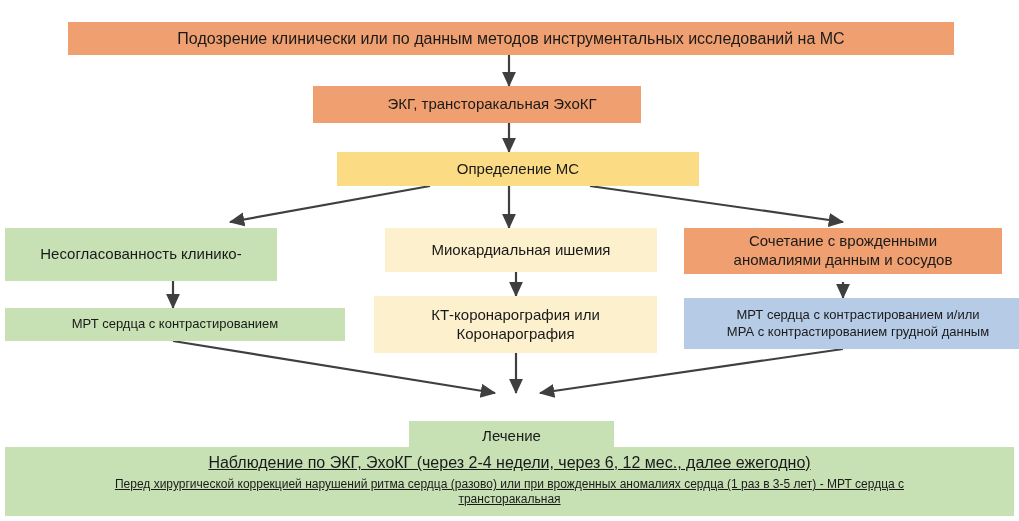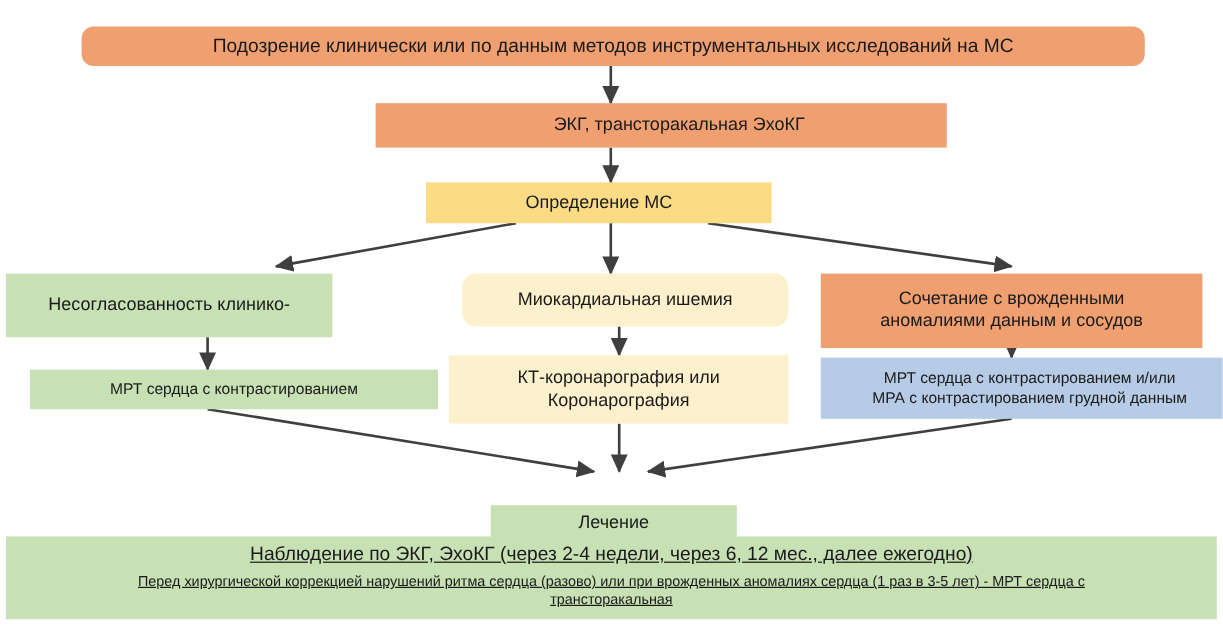--- a/index.html
+++ b/index.html
@@ -80,46 +80,46 @@
       <path d="M173,341 L495,393"></path>
 
       <path d="M516,353 L516,393"></path>
 
       <path d="M843,349 L540,393"></path>
 
       <path d="M509,424 L509,447"></path>
     </g>
   </svg>
 
-  <div class="box orange t16" style="left:68px; top:22px; width:886px; height:33px;border-radius:10px;">
+  <div class="box orange t16" style="left:68px; top:22px; width:886px; height:33px;">
     <span>Подозрение клинически или по данным методов инструментальных исследований на МС</span>
   </div>
 
-  <div class="box orange t15" style="left:313px; top:86px; width:476px; height:37px;padding-left:36px;">
+  <div class="box orange t15" style="left:313px; top:86px; width:328px; height:37px;padding-left:36px;">
     <span>ЭКГ, трансторакальная ЭхоКГ</span>
   </div>
 
-  <div class="box yellow-strong t15" style="left:355px; top:152px; width:288px; height:34px;">
+  <div class="box yellow-strong t15" style="left:337px; top:152px; width:362px; height:34px;">
     <span>Определение МС</span>
   </div>
 
   <div class="box green t15" style="left:5px; top:228px; width:272px; height:53px;">
     <span class="line2">Несогласованность клинико-</span>
   </div>
 
-  <div class="box yellow-light t15" style="left:385px; top:228px; width:272px; height:44px;border-radius:12px;">
+  <div class="box yellow-light t15" style="left:385px; top:228px; width:272px; height:44px;">
     <span>Миокардиальная ишемия</span>
   </div>
 
-  <div class="box orange t15" style="left:684px; top:228px; width:318px; height:62px;">
+  <div class="box orange t15" style="left:684px; top:228px; width:318px; height:46px;">
     <span class="line2">Сочетание с врожденными</span>
     <span class="line2">аномалиями данным и сосудов</span>
   </div>
 
-  <div class="box green t13" style="left:5px; top:308px; width:340px; height:33px;margin-left:20px;">
+  <div class="box green t13" style="left:5px; top:308px; width:340px; height:33px;">
     <span>МРТ сердца с контрастированием</span>
   </div>
 
   <div class="box yellow-light t15" style="left:374px; top:296px; width:283px; height:57px;">
     <span class="line2">КТ-коронарография или</span>
     <span class="line2">Коронарография</span>
   </div>
 
   <div class="box blue t13" style="left:684px; top:298px; width:348px; height:51px;">
     <span class="line2">МРТ сердца с контрастированием и/или</span>

